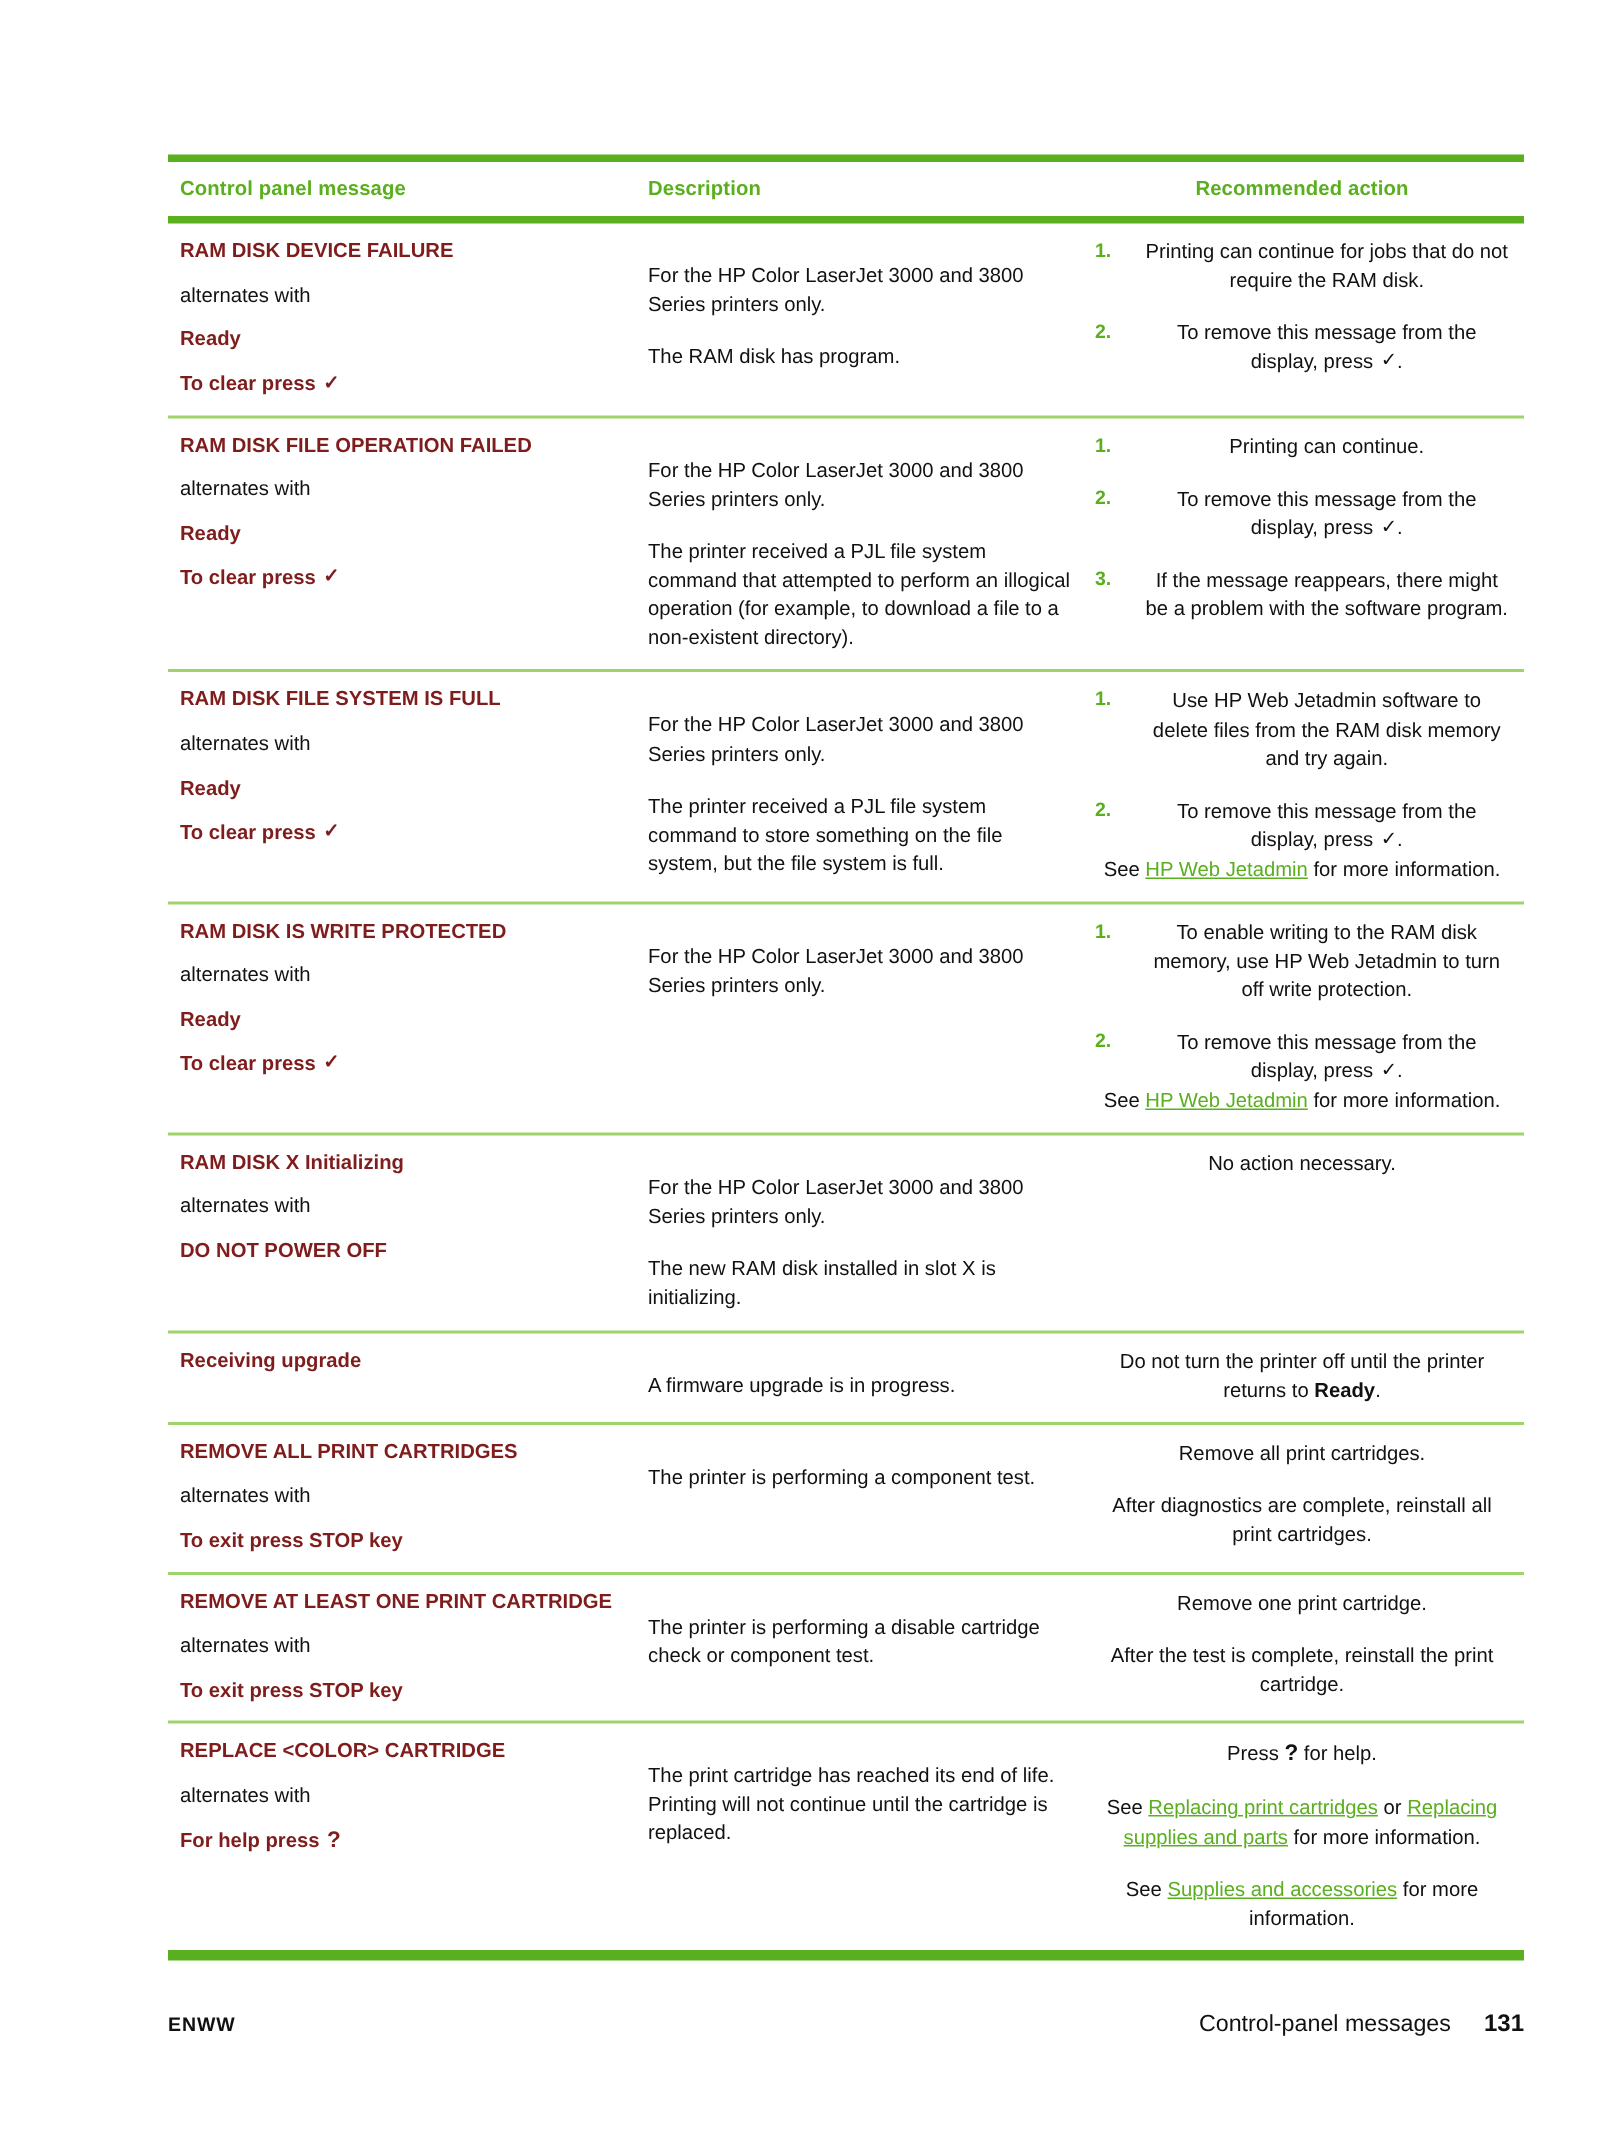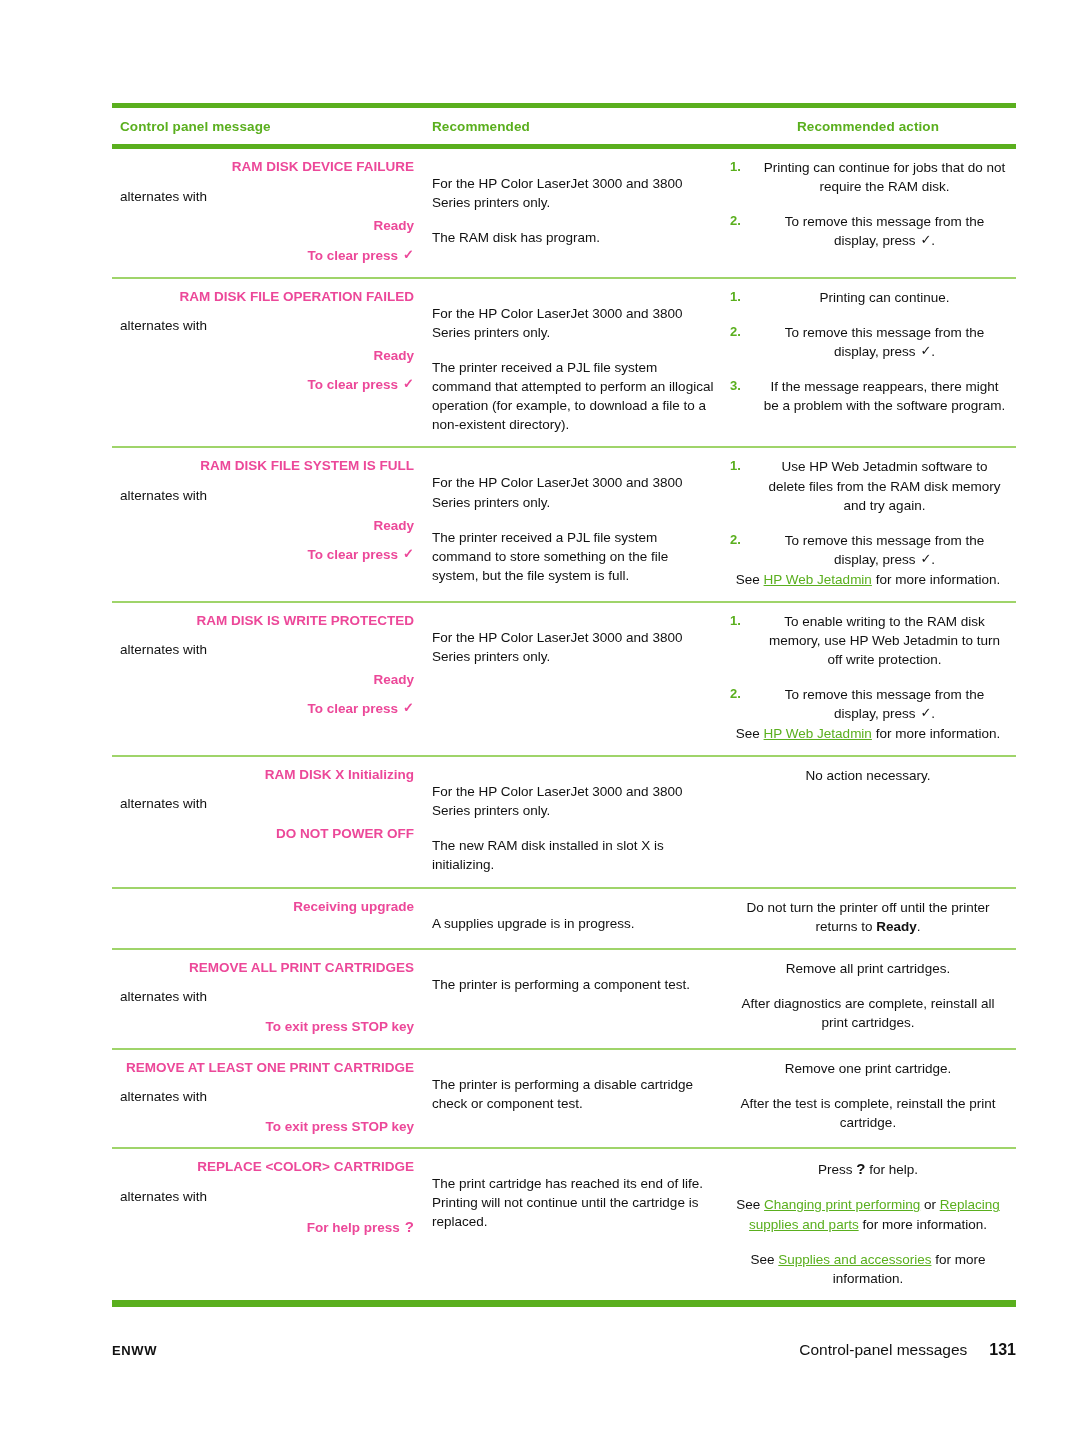--- a/index.html
+++ b/index.html
@@ -67,24 +67,23 @@
   .head-label {
     color: #5aaf1e;
     font-weight: bold;
     font-size: 13.5px;
     letter-spacing: 0.1px;
   }
 
   .msg-bold {
     font-weight: bold;
     font-size: 13.5px;
-    color: #ec4899;
+    color: #7f1d1d;
     line-height: 1.30;
     margin: 0 0 12px 0;
-    text-align: right;
   }
   .msg-plain {
     font-weight: normal;
     font-size: 13.5px;
     color: #111111;
     line-height: 1.30;
     margin: 0 0 12px 0;
   }
   .msg-bold:last-child, .msg-plain:last-child { margin-bottom: 0; }
 
@@ -173,21 +172,21 @@
 
   <div class="table-wrap">
 
     <div class="rule-top"></div>
 
     <div class="row head-row">
       <div class="cell c1">
         <span class="head-label">Control panel message</span>
       </div>
       <div class="cell c2">
-        <span class="head-label">Recommended</span>
+        <span class="head-label">Description</span>
       </div>
       <div class="cell c3">
         <span class="head-label">Recommended action</span>
       </div>
     </div>
 
     <div class="rule-head"></div>
 
     <div id="rows-host">
         <div class="row">
@@ -281,21 +280,21 @@
           <div class="cell c3">
             <p class="act-p">No action necessary.</p>
           </div>
         </div>
         <div class="rule-row"></div>
         <div class="row">
           <div class="cell c1">
             <p class="msg-bold">Receiving upgrade</p>
           </div>
           <div class="cell c2">
-            <p class="desc-p">A supplies upgrade is in progress.</p>
+            <p class="desc-p">A firmware upgrade is in progress.</p>
           </div>
           <div class="cell c3">
             <p class="act-p">Do not turn the printer off until the printer returns to <b>Ready</b>.</p>
           </div>
         </div>
         <div class="rule-row"></div>
         <div class="row">
           <div class="cell c1">
             <p class="msg-bold">REMOVE ALL PRINT CARTRIDGES</p>
             <p class="msg-plain">alternates with</p>
@@ -329,21 +328,21 @@
           <div class="cell c1">
             <p class="msg-bold">REPLACE &lt;COLOR&gt; CARTRIDGE</p>
             <p class="msg-plain">alternates with</p>
             <p class="msg-bold">For help press<span class="sp"></span><span class="glyph-q">?</span></p>
           </div>
           <div class="cell c2">
             <p class="desc-p">The print cartridge has reached its end of life. Printing will not continue until the cartridge is replaced.</p>
           </div>
           <div class="cell c3">
             <p class="act-p">Press <span class="glyph-q">?</span> for help.</p>
-            <p class="act-p">See <a class="lnk" href="#">Changing print performing</a> or <a class="lnk" href="#">Replacing supplies and parts</a> for more information.</p>
+            <p class="act-p">See <a class="lnk" href="#">Replacing print cartridges</a> or <a class="lnk" href="#">Replacing supplies and parts</a> for more information.</p>
             <p class="act-p">See <a class="lnk" href="#">Supplies and accessories</a> for more information.</p>
           </div>
         </div>
       </div>
 
     <div class="rule-bottom"></div>
   </div>
 
   <div class="footer">
     <div class="footer-left">ENWW</div>

